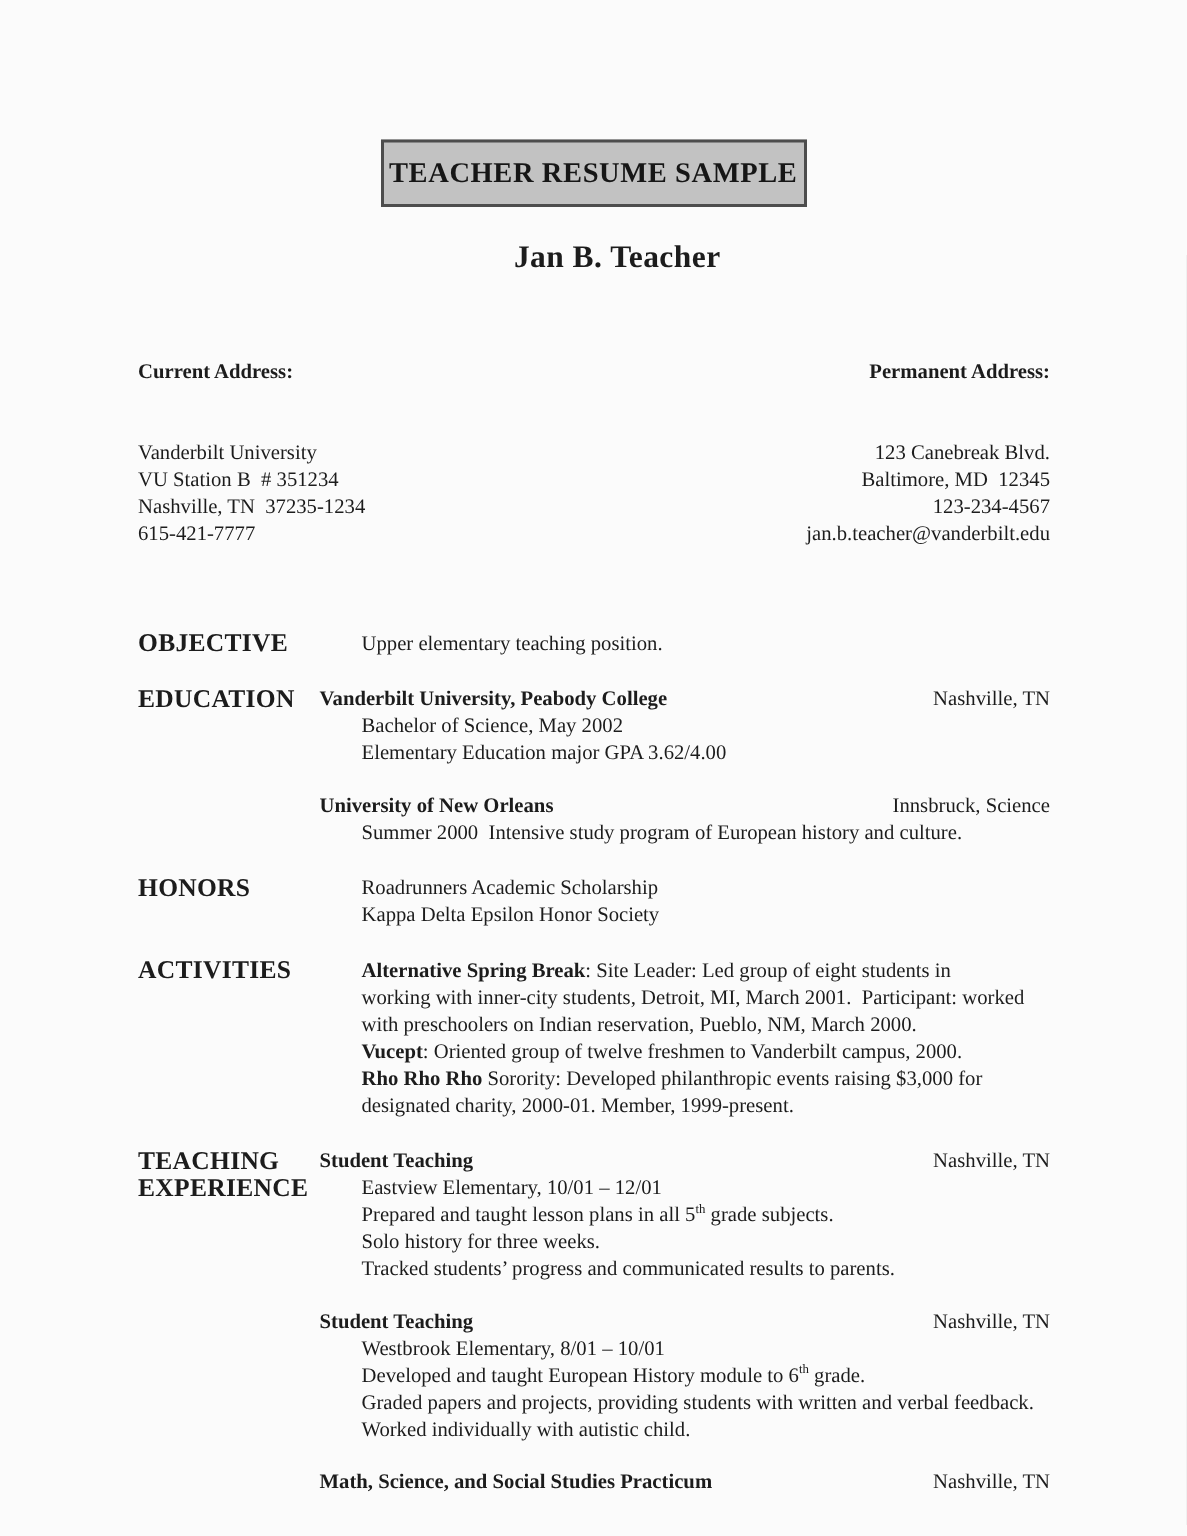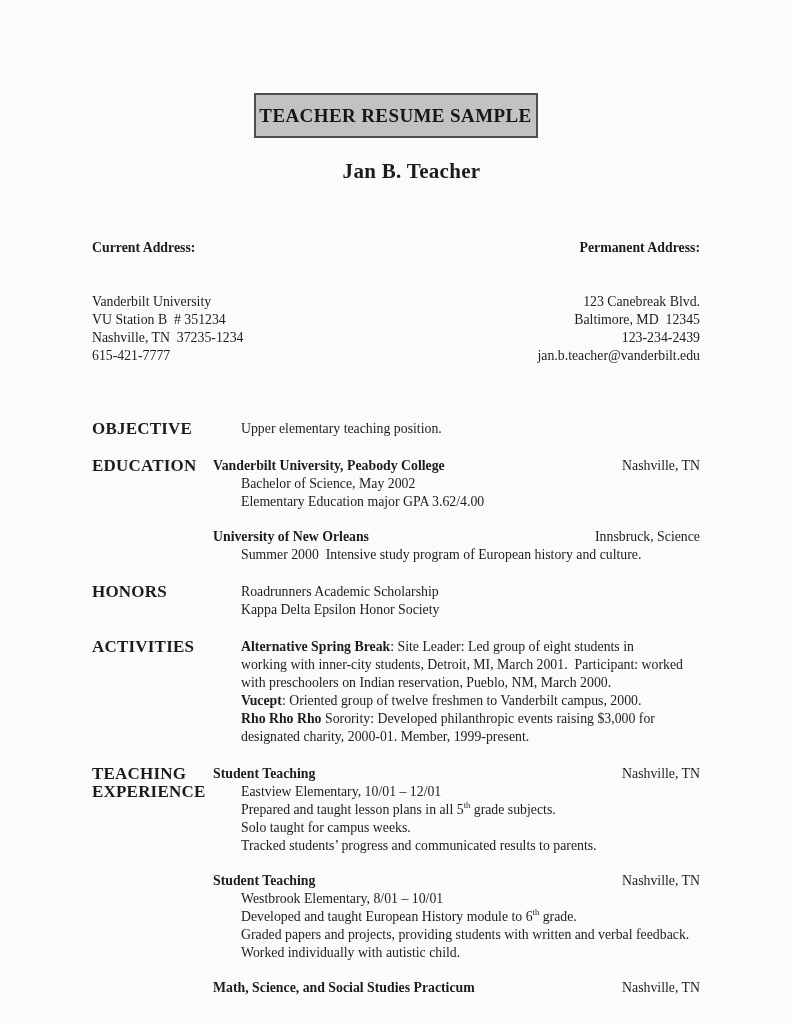--- a/index.html
+++ b/index.html
@@ -91,21 +91,21 @@
 
   <div class="candidate-name">Jan B. Teacher</div>
 
   <div class="address-row">
     <div class="addr-col left">
       <div class="addr-label">Current Address:</div>
       <div><div>Vanderbilt University</div><div>VU Station B  # 351234</div><div>Nashville, TN  37235-1234</div><div>615-421-7777</div></div>
     </div>
     <div class="addr-col right">
       <div class="addr-label">Permanent Address:</div>
-      <div><div>123 Canebreak Blvd.</div><div>Baltimore, MD  12345</div><div>123-234-2439</div><div>jan.b.teacher@vanderbilt.edu</div></div>
+      <div><div>123 Canebreak Blvd.</div><div>Baltimore, MD  12345</div><div>123-234-4567</div><div>jan.b.teacher@vanderbilt.edu</div></div>
     </div>
   </div>
 
   <div class="body-sections">
       <div class="section">
         <div class="section-label">OBJECTIVE</div>
         <div class="section-content">
           <div class="entry">
             <div class="entry-line">Upper elementary teaching position.</div>
           </div>
@@ -156,21 +156,21 @@
       <div class="section">
         <div class="section-label">TEACHING EXPERIENCE</div>
         <div class="section-content">
           <div class="entry">
             <div class="entry-head">
               <span class="entry-heading">Student Teaching</span>
               <span class="entry-location">Nashville, TN</span>
             </div>
             <div class="entry-line">Eastview Elementary, 10/01 – 12/01</div>
             <div class="entry-line">Prepared and taught lesson plans in all 5<sup>th</sup> grade subjects.</div>
-            <div class="entry-line">Solo taught for campus weeks.</div>
+            <div class="entry-line">Solo history for three weeks.</div>
             <div class="entry-line">Tracked students’ progress and communicated results to parents.</div>
           </div>
           <div class="entry">
             <div class="entry-head">
               <span class="entry-heading">Student Teaching</span>
               <span class="entry-location">Nashville, TN</span>
             </div>
             <div class="entry-line">Westbrook Elementary, 8/01 – 10/01</div>
             <div class="entry-line">Developed and taught European History module to 6<sup>th</sup> grade.</div>
             <div class="entry-line">Graded papers and projects, providing students with written and verbal feedback.</div>

